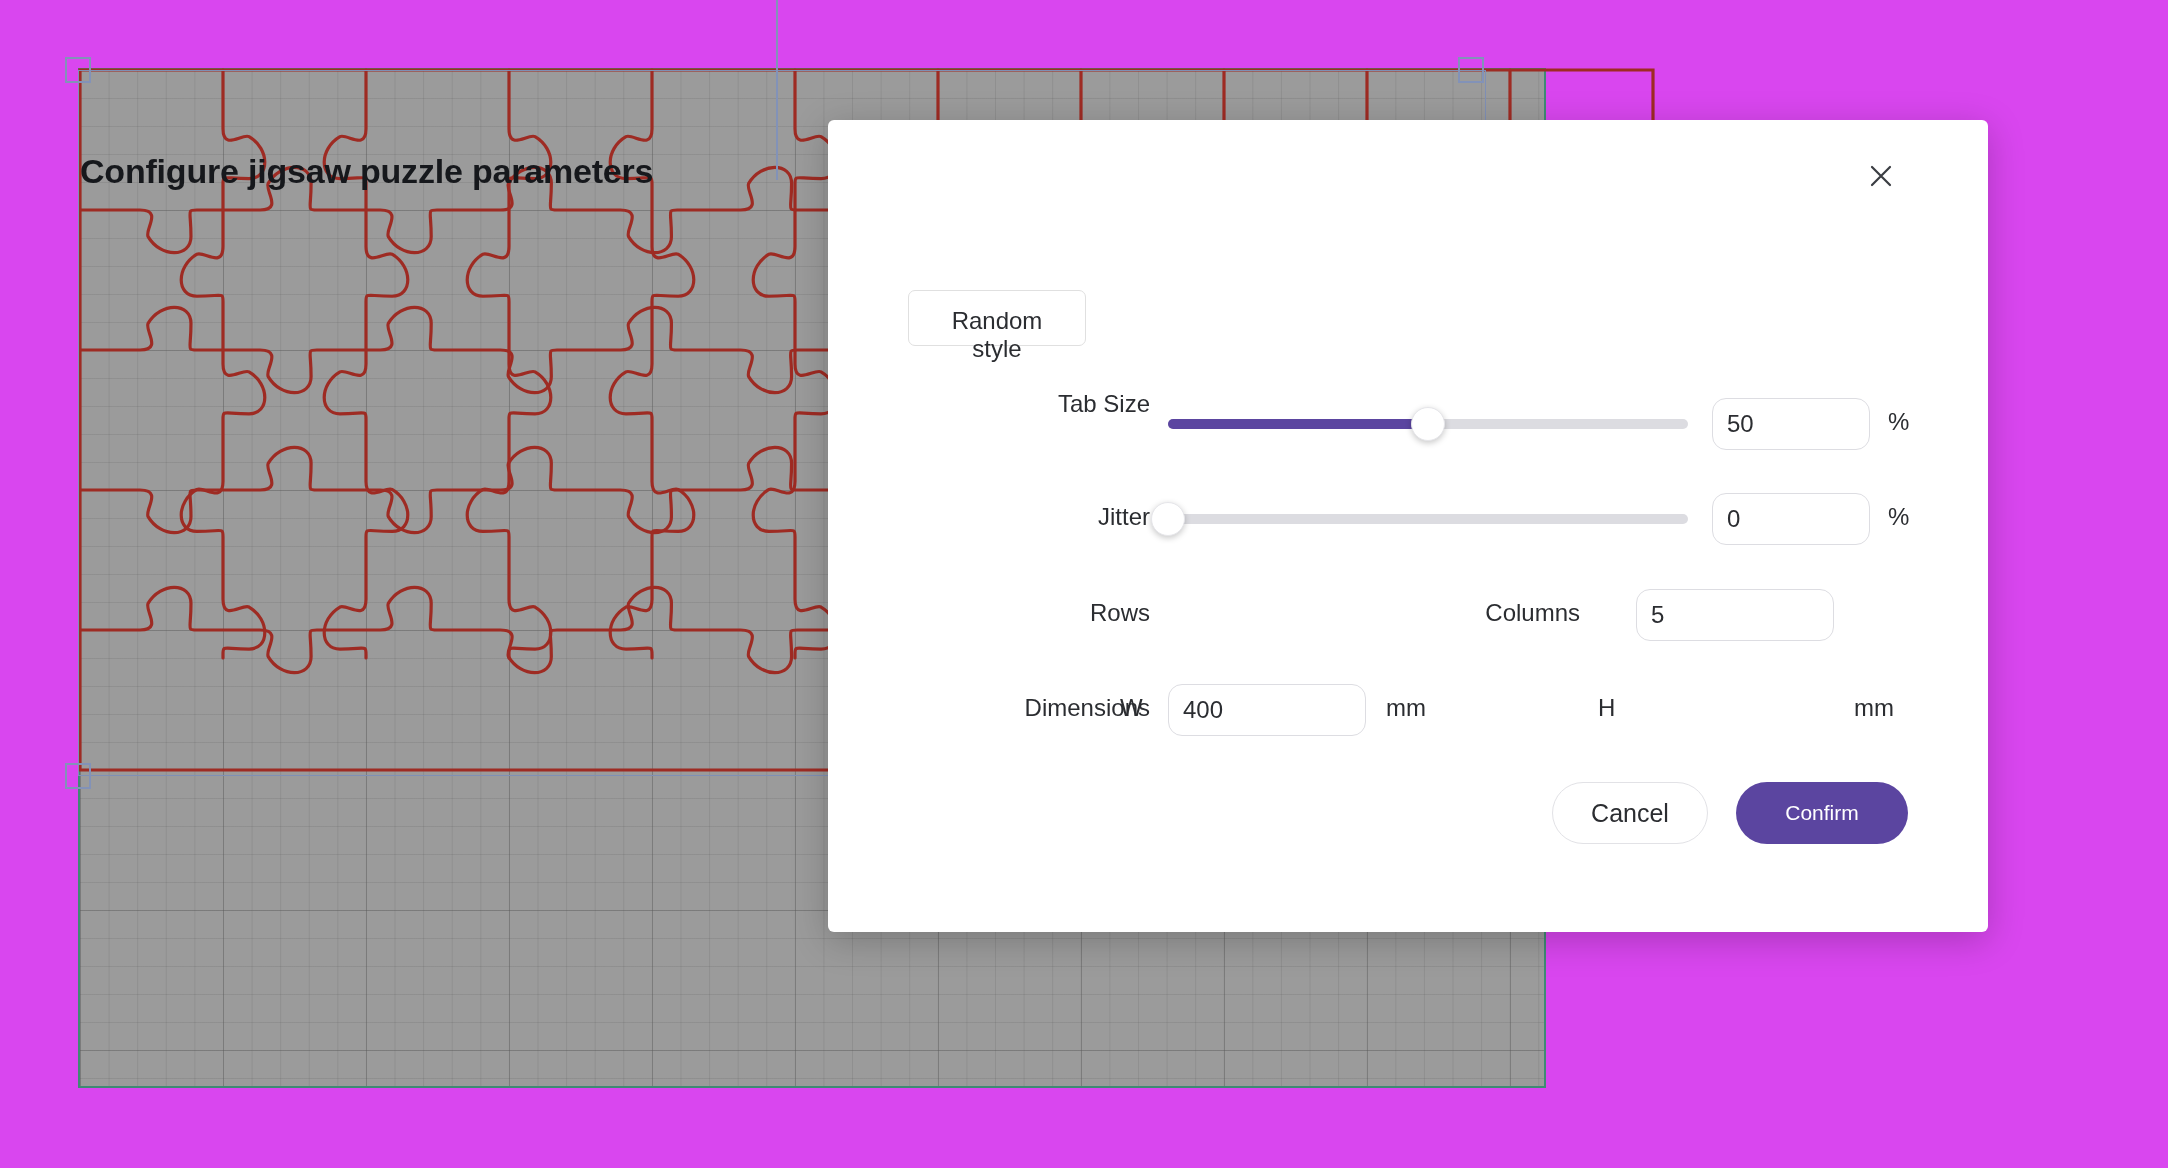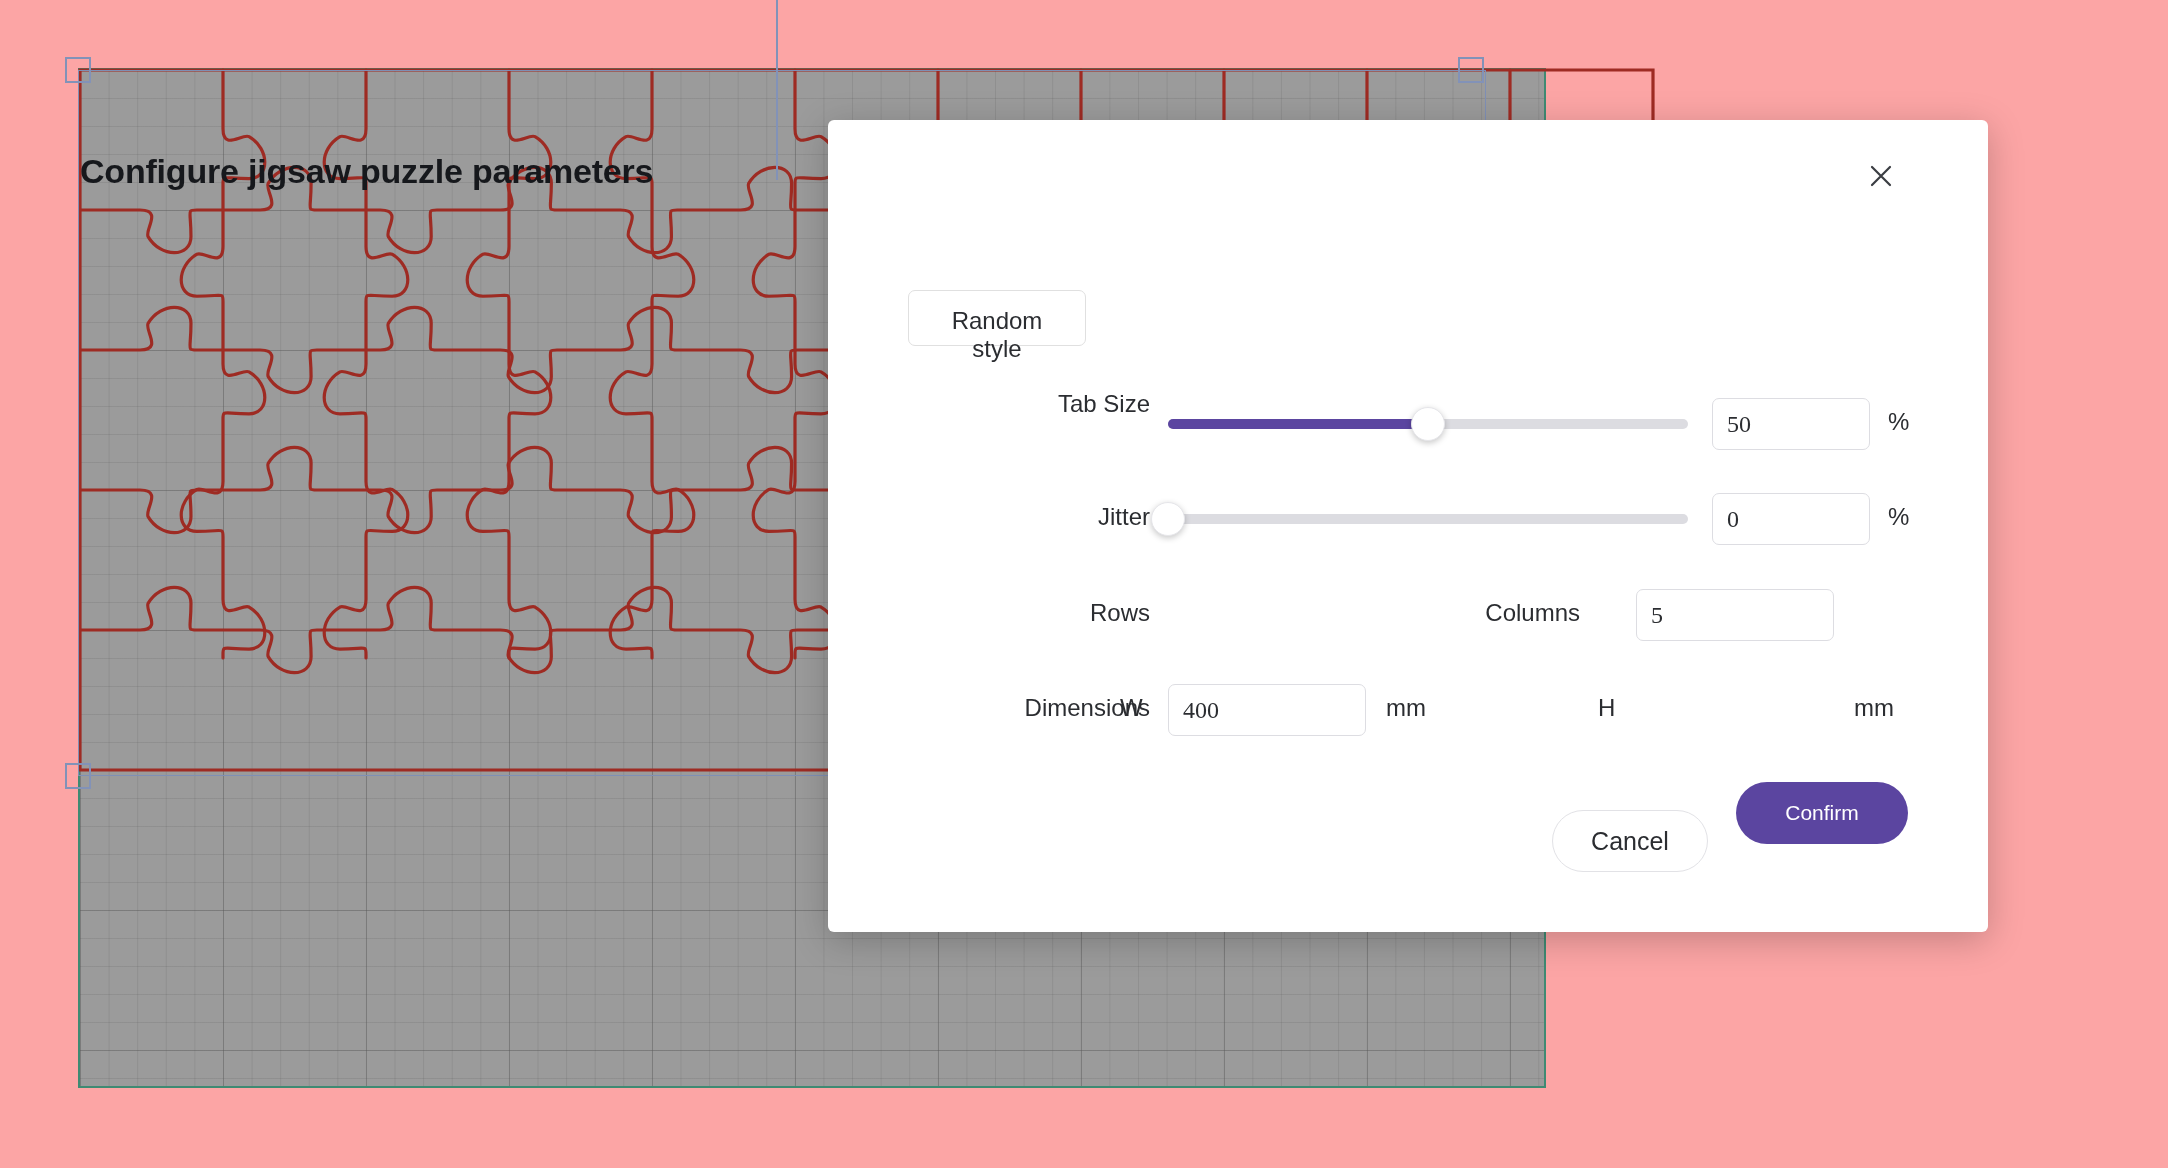--- a/index.html
+++ b/index.html
@@ -8,21 +8,21 @@
     width: 2168px;
     height: 1168px;
     overflow: hidden;
     font-family: "Liberation Sans", sans-serif;
   }
 
   #app {
     position: relative;
     width: 2168px;
     height: 1168px;
-    background: #fca5a5;
+    background: #d946ef;
   }
 
   
   #canvas-area {
     position: absolute;
     left: 0; top: 0;
     width: 2168px;
     height: 1168px;
     overflow: hidden;
   }
@@ -189,23 +189,23 @@
     box-shadow: 0 2px 6px rgba(0,0,0,0.22);
     cursor: pointer;
     box-sizing: border-box;
   }
 
   .num-input {
     position: absolute;
     height: 52px;
     background: #ffffff;
     border: 1px solid #dddde2;
-    border-radius: 7px;
-    box-sizing: border-box;
-    font-family: Liberation Serif, serif;
+    border-radius: 14px;
+    box-sizing: border-box;
+    font-family: Liberation Sans, sans-serif;
     font-size: 24px;
     color: #2b2d31;
     padding: 0 14px;
     outline: none;
   }
 
   
   .btn-cancel {
     position: absolute;
     left: 1552px;
@@ -213,21 +213,20 @@
     width: 156px;
     height: 62px;
     background: #ffffff;
     border: 1px solid #e2e2e6;
     border-radius: 31px;
     font-family: "Liberation Sans", sans-serif;
     font-size: 25px;
     color: #2b2d31;
     cursor: pointer;
     padding: 0;
-    margin-top: 28px;
   }
   .btn-confirm {
     position: absolute;
     left: 1736px;
     top: 782px;
     width: 172px;
     height: 62px;
     background: #5b45a0;
     border: none;
     border-radius: 31px;

